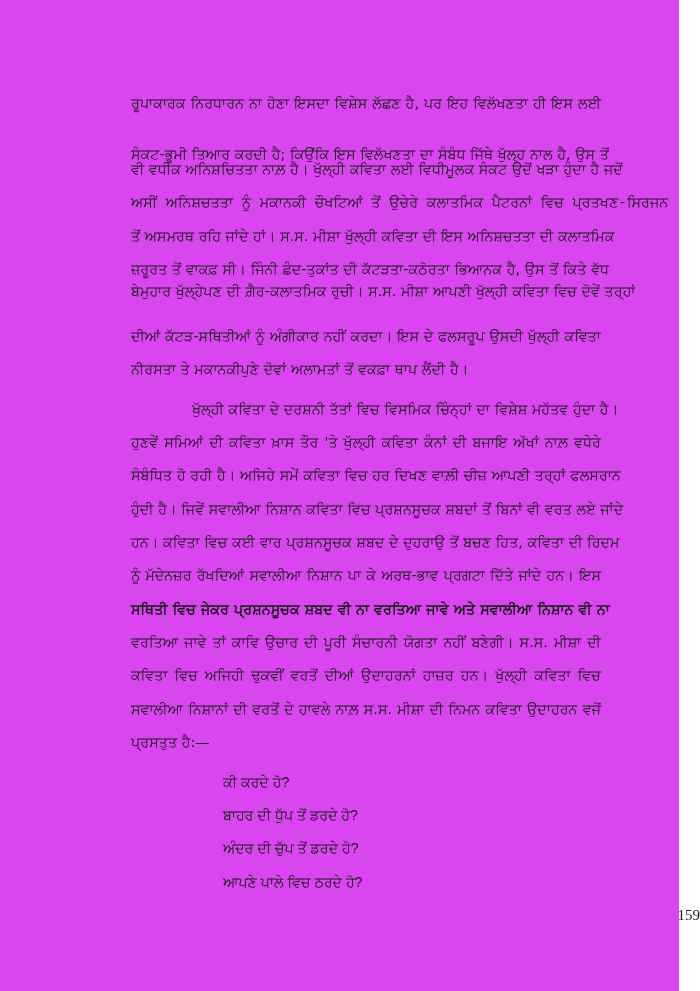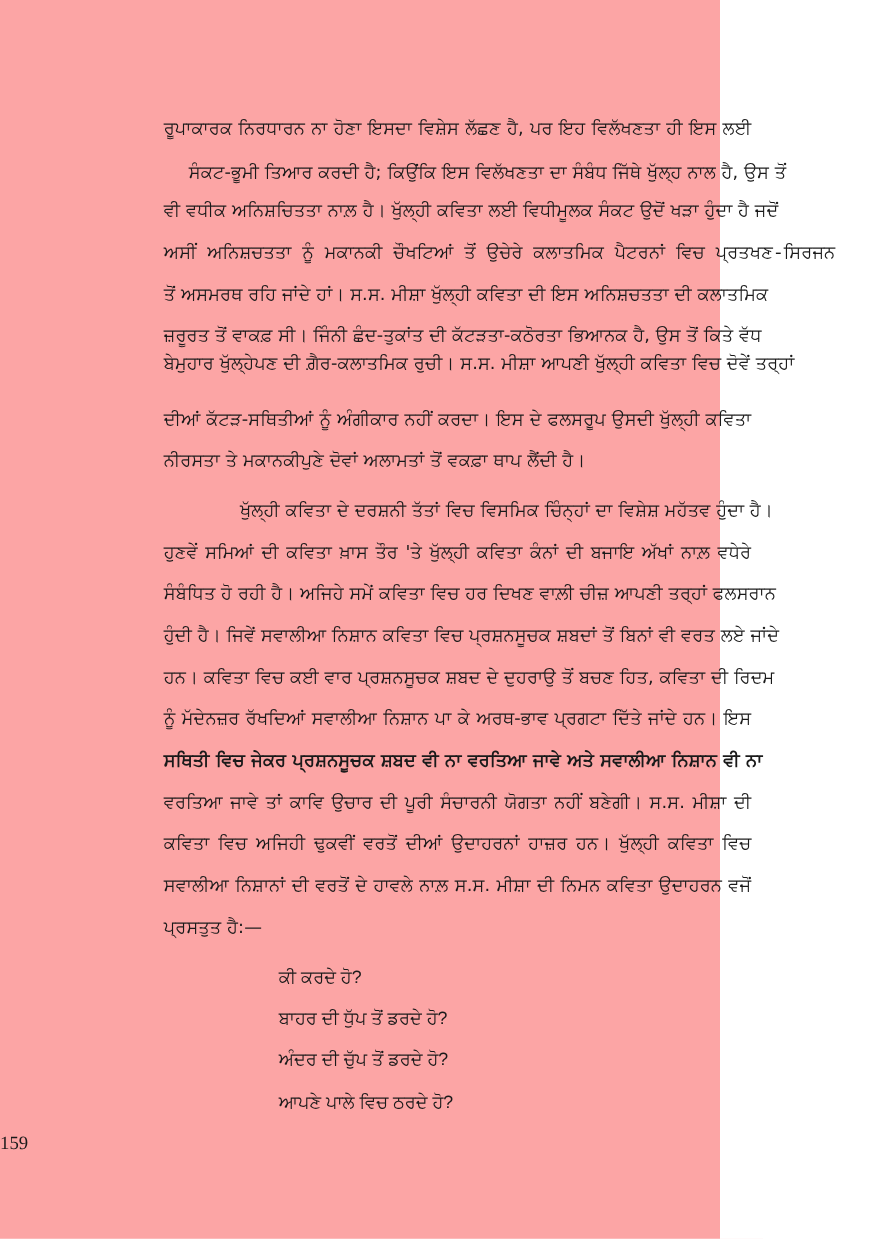--- a/index.html
+++ b/index.html
@@ -1,17 +1,17 @@
 <!DOCTYPE html>
 <html><head>
   <meta charset="utf-8">
   <style>
     html, body { margin: 0; padding: 0; background: #ffffff; }
     body { width: 700px; height: 991px; position: relative; overflow: hidden; color: #1a1a1a; }
-    .page { position: absolute; left: 0; top: 0; width: 576px; height: 991px; background: #fca5a5; }
+    .page { position: absolute; left: 0; top: 0; width: 679px; height: 991px; background: #d946ef; }
     .line {
       position: absolute;
       left: 131px;
       width: 470px;
       font-family: "DejaVu Sans", sans-serif;
       font-size: 14.2px;
       line-height: 20px;
       white-space: nowrap;
       text-align: justify;
       text-align-last: justify;
@@ -25,35 +25,35 @@
       font-family: Liberation Sans, sans-serif;
       font-size: 14.2px;
       line-height: 20px;
       white-space: nowrap;
       margin-left: 12px;
     }
     .page-number {
       position: absolute;
       left: 0; width: 700px;
       top: 905px;
-      text-align: left;
+      text-align: right;
       font-family: "Liberation Serif", serif;
       font-size: 15px;
       line-height: 20px;
       box-sizing: border-box;
     }
   </style>
 </head>
 <body>
 
 <div class="page">
 
   <div>
     <div class="line" style="top:93px;">ਰੂਪਾਕਾਰਕ ਨਿਰਧਾਰਨ ਨਾ ਹੋਣਾ ਇਸਦਾ ਵਿਸ਼ੇਸ ਲੱਛਣ ਹੈ, ਪਰ ਇਹ ਵਿਲੱਖਣਤਾ ਹੀ ਇਸ ਲਈ</div>
-    <div class="line" style="top:128px;margin-left:20px;">ਸੰਕਟ-ਭੂਮੀ ਤਿਆਰ ਕਰਦੀ ਹੈ; ਕਿਉਂਕਿ ਇਸ ਵਿਲੱਖਣਤਾ ਦਾ ਸੰਬੰਧ ਜਿੱਥੇ ਖੁੱਲ੍ਹ ਨਾਲ ਹੈ, ਉਸ ਤੋਂ</div>
+    <div class="line" style="top:144px;">ਸੰਕਟ-ਭੂਮੀ ਤਿਆਰ ਕਰਦੀ ਹੈ; ਕਿਉਂਕਿ ਇਸ ਵਿਲੱਖਣਤਾ ਦਾ ਸੰਬੰਧ ਜਿੱਥੇ ਖੁੱਲ੍ਹ ਨਾਲ ਹੈ, ਉਸ ਤੋਂ</div>
     <div class="line" style="top:159px;">ਵੀ ਵਧੀਕ ਅਨਿਸ਼ਚਿਤਤਾ ਨਾਲ਼ ਹੈ। ਖੁੱਲ੍ਹੀ ਕਵਿਤਾ ਲਈ ਵਿਧੀਮੂਲਕ ਸੰਕਟ ਉਦੋਂ ਖੜਾ ਹੁੰਦਾ ਹੈ ਜਦੋਂ</div>
     <div class="line" style="top:193px;font-family:Liberation Mono, monospace;">ਅਸੀਂ ਅਨਿਸ਼ਚਤਤਾ ਨੂੰ ਮਕਾਨਕੀ ਚੌਖਟਿਆਂ ਤੋਂ ਉਚੇਰੇ ਕਲਾਤਮਿਕ ਪੈਟਰਨਾਂ ਵਿਚ ਪ੍ਰਤਖਣ-ਸਿਰਜਨ</div>
     <div class="line" style="top:226px;">ਤੋਂ ਅਸਮਰਥ ਰਹਿ ਜਾਂਦੇ ਹਾਂ। ਸ.ਸ. ਮੀਸ਼ਾ ਖੁੱਲ੍ਹੀ ਕਵਿਤਾ ਦੀ ਇਸ ਅਨਿਸ਼ਚਤਤਾ ਦੀ ਕਲਾਤਮਿਕ</div>
     <div class="line" style="top:259px;">ਜ਼ਰੂਰਤ ਤੋਂ ਵਾਕਫ਼ ਸੀ। ਜਿੰਨੀ ਛੰਦ-ਤੁਕਾਂਤ ਦੀ ਕੱਟੜਤਾ-ਕਠੋਰਤਾ ਭਿਆਨਕ ਹੈ, ਉਸ ਤੋਂ ਕਿਤੇ ਵੱਧ</div>
     <div class="line" style="top:281px;">ਬੇਮੁਹਾਰ ਖੁੱਲ੍ਹੇਪਣ ਦੀ ਗ਼ੈਰ-ਕਲਾਤਮਿਕ ਰੁਚੀ। ਸ.ਸ. ਮੀਸ਼ਾ ਆਪਣੀ ਖੁੱਲ੍ਹੀ ਕਵਿਤਾ ਵਿਚ ਦੋਵੇਂ ਤਰ੍ਹਾਂ</div>
     <div class="line" style="top:326px;">ਦੀਆਂ ਕੱਟੜ-ਸਥਿਤੀਆਂ ਨੂੰ ਅੰਗੀਕਾਰ ਨਹੀਂ ਕਰਦਾ। ਇਸ ਦੇ ਫਲਸਰੂਪ ਉਸਦੀ ਖੁੱਲ੍ਹੀ ਕਵਿਤਾ</div>
     <div class="line last" style="top:359px;">ਨੀਰਸਤਾ ਤੇ ਮਕਾਨਕੀਪੁਣੇ ਦੋਵਾਂ ਅਲਾਮਤਾਂ ਤੋਂ ਵਕਫ਼ਾ ਥਾਪ ਲੈਂਦੀ ਹੈ।</div>
   </div>
 
   <div>

